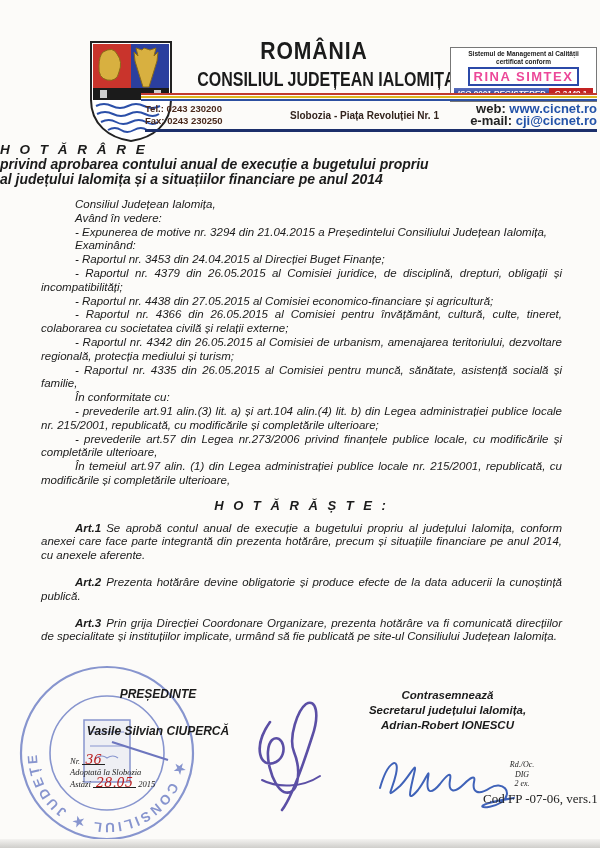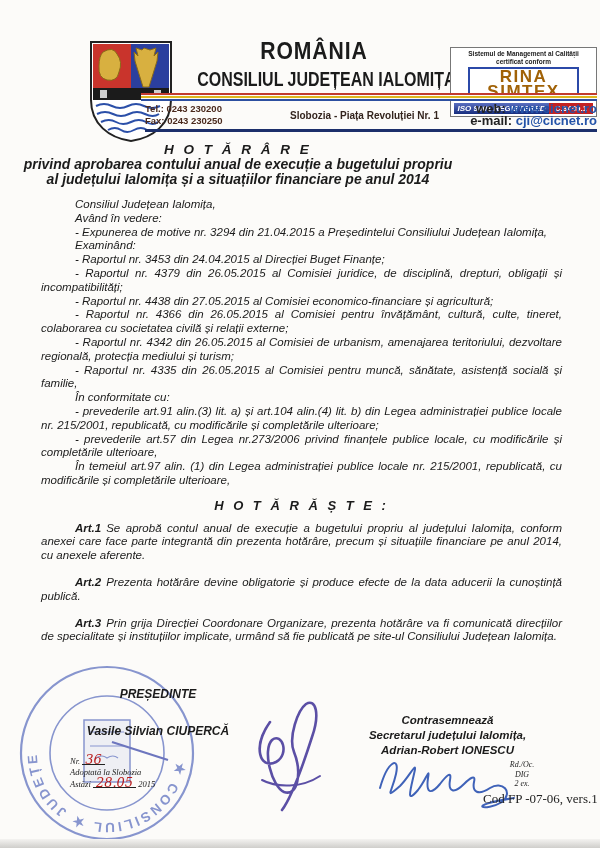--- a/index.html
+++ b/index.html
@@ -11,50 +11,50 @@
   }
 
   
   .coat { position:absolute; left:88px; top:40px; width:86px; height:103px; }
   .head-center { position:absolute; left:168px; top:38px; width:292px; text-align:center; }
   .country { font-size:23px; font-weight:bold; letter-spacing:1px; transform:scaleX(.92); transform-origin:center; }
   .institution { font-size:20px; font-weight:bold; white-space:nowrap; transform:scaleX(.80); transform-origin:center; margin-top:3px; }
 
   .certbox { position:absolute; left:450px; top:47px; width:147px; border:1px solid #777; background:#fff; padding:2px 2px 0 2px; text-align:center; }
   .cert-small { font-size:6.5px; line-height:7.5px; color:#222; font-weight:bold; }
-  .cert-brand { margin:2px 15px; border:2px solid #2b49a8; color:#a16207; font-weight:bold; font-size:17px; letter-spacing:1.5px; line-height:15px; }
+  .cert-brand { margin:2px 15px; border:2px solid #2b49a8; color:#ec4899; font-weight:bold; font-size:13px; letter-spacing:1.5px; line-height:15px; }
   .cert-iso { display:flex; margin:0 1px 2px 1px; }
   .cert-iso-left { flex:1; background:linear-gradient(#5a6fc0,#172d7e); color:#fff; font-style:italic; font-weight:bold; font-size:8px; line-height:11px; }
   .cert-iso-right { width:44px; background:#c32222; color:#fff; font-weight:bold; font-size:8px; line-height:11px; }
 
   .tricolor { position:absolute; left:141px; top:93px; width:456px; height:8px;
     background:linear-gradient(to bottom,#c23b2e 0 26%,#fdfcf9 26% 37%,#ddb71e 37% 63%,#fdfcf9 63% 74%,#2c4fa0 74% 100%); }
   .contact { position:absolute; left:145px; top:103px; width:452px; display:flex; align-items:center; }
   .contact .telfax { width:125px; font-weight:bold; font-size:9.5px; line-height:12px; color:#4a291c; }
   .contact .addr { flex:1; text-align:center; font-weight:bold; font-size:10px; color:#33241d; }
   .contact .webmail { width:138px; text-align:right; font-weight:bold; font-size:13px; line-height:12px; color:#222; }
   .contact .webmail .lnk { color:#2453a8; }
   .navyline { position:absolute; left:145px; top:129px; width:452px; height:2.5px; background:#1c2f6b; }
 
   
-  .titleblock { position:absolute; left:0; top:142px; width:476px; text-align:center; font-style:italic; font-weight:bold; }
+  .titleblock { position:absolute; left:0; top:142px; width:476px; font-style:italic; font-weight:bold; }
   .title-main { font-size:13.5px; letter-spacing:3px; }
   .title-sub { font-size:14px; line-height:14.5px; }
 
   
   .docbody { position:absolute; left:41px; top:198px; width:521px; font-size:11.5px; font-style:italic; line-height:13.8px; text-align:justify; }
   .para { text-indent:34px; }
   .decide { text-align:center; text-indent:0; font-weight:bold; letter-spacing:3px; font-size:13px; margin:11px 0 9px 0; }
   .art { margin-bottom:13px; }
   .artlbl { font-weight:bold; margin-right:5px; }
 
   
   .sig-left { position:absolute; left:58px; top:687px; width:200px; text-align:center; font-style:italic; font-weight:bold; font-size:12px; }
   .sig-left .name { margin-top:23px; }
-  .sig-right { position:absolute; left:330px; top:713px; width:235px; text-align:center; font-style:italic; font-weight:bold; font-size:11.5px; line-height:15px; }
+  .sig-right { position:absolute; left:330px; top:688px; width:235px; text-align:center; font-style:italic; font-weight:bold; font-size:11.5px; line-height:15px; }
 
   
   .foot-left { position:absolute; left:70px; top:755px; font-family:"Liberation Serif", serif; font-style:italic; font-size:8.5px; line-height:11px; color:#222; }
   .hand { font-family:"DejaVu Serif", serif; color:#b91c1c; font-size:13px; }
   .hand-line { border-bottom:1px solid #222; padding:0 3px; display:inline-block; line-height:9px; }
   .foot-right { position:absolute; left:494px; top:760px; width:56px; text-align:center; font-family:"Liberation Serif", serif; font-style:italic; font-size:8px; line-height:9.5px; color:#222; }
   .foot-cod { position:absolute; left:483px; top:791px; font-family:"Liberation Serif", serif; font-size:13px; color:#222; }
 
   .stamp { position:absolute; left:16px; top:662px; opacity:.8; }
   .sig-svg { position:absolute; }

